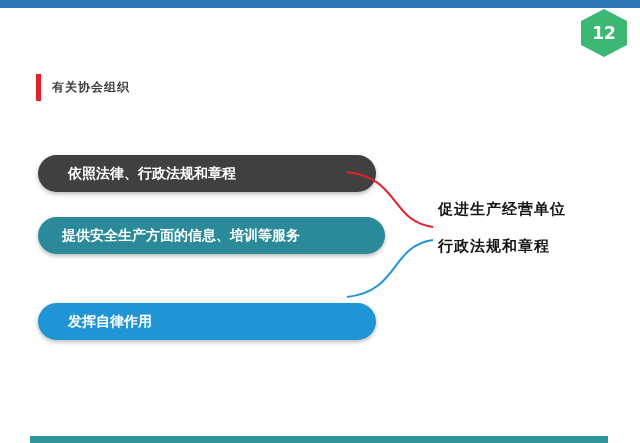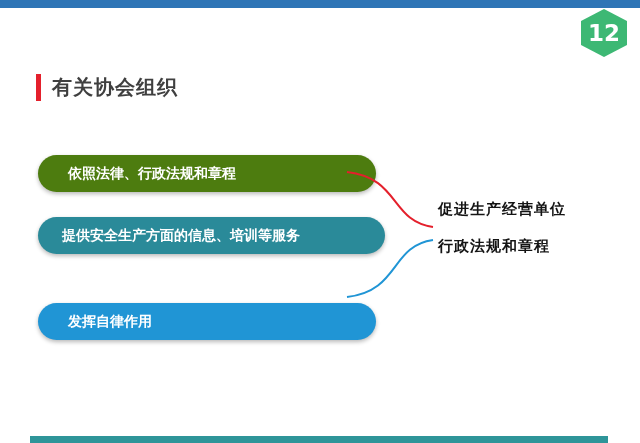--- a/index.html
+++ b/index.html
@@ -7,24 +7,24 @@
     width:640px;height:443px;position:relative;overflow:hidden;
     background:#ffffff;
     font-family:"DejaVu Sans","Liberation Sans",sans-serif;
   }
   .top-bar{position:absolute;left:0;top:0;width:640px;height:8px;}
   .hexagon{
     position:absolute;top:9px;right:13px;width:46px;height:48px;
     clip-path:polygon(50% 0,100% 25%,100% 75%,50% 100%,0 75%,0 25%);
     display:flex;align-items:center;justify-content:center;
   }
-  .hexagon span{color:#ffffff;font-size:23px;font-weight:bold;}
+  .hexagon span{color:#ffffff;font-size:17px;font-weight:bold;}
   .title-row{position:absolute;left:36px;top:74px;display:flex;align-items:center;}
   .title-accent{width:5px;height:27px;margin-right:11px;}
-  .title-text{font-size:20px;font-weight:bold;color:#3f3f3f;letter-spacing:1px;}
+  .title-text{font-size:12px;font-weight:bold;color:#3f3f3f;letter-spacing:1px;}
   .pill{
     position:absolute;left:38px;height:37px;border-radius:19px;
     display:flex;align-items:center;padding-left:30px;
     color:#ffffff;font-weight:bold;font-size:14px;
     box-shadow:0 2px 4px rgba(0,0,0,0.28);
     white-space:nowrap;
   }
   .pill1{top:155px;width:308px;}
   .pill2{top:217px;width:323px;}
   .pill3{top:279px;width:308px;margin-top:24px;}
@@ -44,21 +44,21 @@
 
 <div class="hexagon" style="background: rgb(61, 184, 116);">
   <span>12</span>
 </div>
 
 <div class="title-row">
   <div class="title-accent" style="background: rgb(228, 32, 44);"></div>
   <div class="title-text">有关协会组织</div>
 </div>
 
-<div class="pill pill1" style="background: #4d7c0f;">
+<div class="pill pill1" style="background: #404040;">
   <span>依照法律、行政法规和章程</span>
 </div>
 
 <div class="pill pill2" style="background: rgb(42, 138, 153); padding-left: 24px;">
   <span>提供安全生产方面的信息、培训等服务</span>
 </div>
 
 <div class="pill pill3" style="background: rgb(32, 149, 213);">
   <span>发挥自律作用</span>
 </div>

